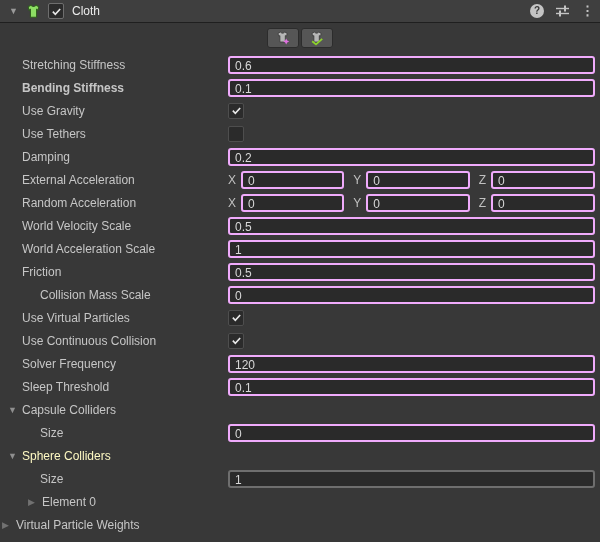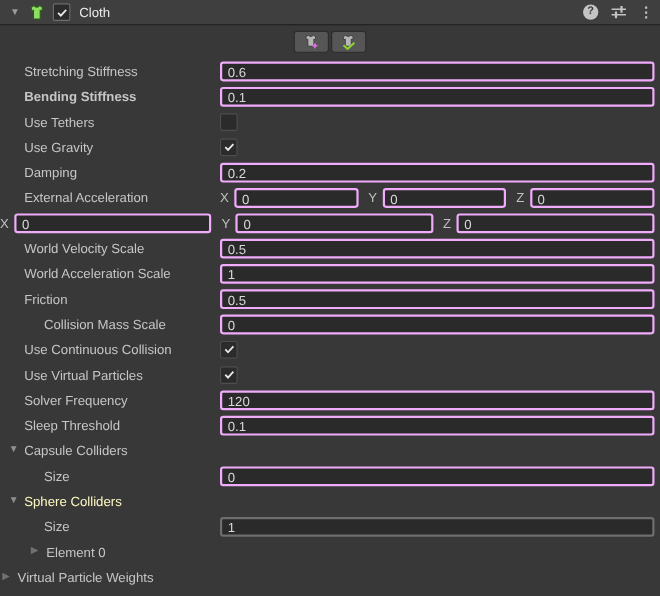--- a/index.html
+++ b/index.html
@@ -44,22 +44,22 @@
   .tb-btn {
     width: 32px; height: 20px;
     background: #565656; border: 1px solid #2c2c2c; border-radius: 3px;
     display: flex; align-items: center; justify-content: center;
     box-sizing: border-box;
   }
   
   .props { }
   .row { height: 23px; display: flex; align-items: center; }
   .label-col {
-    width: 200px; flex: none;
-    display: flex; align-items: flex-start;
+    width: 228px; flex: none;
+    display: flex; align-items: center;
     box-sizing: border-box; overflow: hidden;
   }
   .tri { width: 14px; flex: none; font-size: 9px; color: #8f8f8f; }
   .tri.closed { color: #717171; }
   .lbl { color: #c6c6c6; font-size: 12px; white-space: nowrap; }
   .lbl.blue { color: #fef9c3; }
   .value-col {
     flex: 1; display: flex; align-items: center;
     padding-right: 5px;
   }
@@ -138,40 +138,40 @@
     <div class="row">
       <div class="label-col" style="padding-left: 22px; font-weight: bold;">
         <span class="lbl">Bending Stiffness</span>
       </div>
       <div class="value-col">
         <div class="field">0.1</div>
       </div>
     </div>
     <div class="row">
       <div class="label-col" style="padding-left: 22px;">
-        <span class="lbl">Use Tethers</span>
-      </div>
-      <div class="value-col">
-        <div class="cb"></div>
-      </div>
-    </div>
-    <div class="row">
-      <div class="label-col" style="padding-left: 22px;">
         <span class="lbl">Use Gravity</span>
       </div>
       <div class="value-col">
         <div class="cb">
           <svg width="11" height="11" viewBox="0 0 12 12">
             <path d="M2 6.2 L4.7 9 L10 3.2" stroke="#e8e8e8" stroke-width="1.8" fill="none"></path>
           </svg>
         </div>
       </div>
     </div>
     <div class="row">
       <div class="label-col" style="padding-left: 22px;">
+        <span class="lbl">Use Tethers</span>
+      </div>
+      <div class="value-col">
+        <div class="cb"></div>
+      </div>
+    </div>
+    <div class="row">
+      <div class="label-col" style="padding-left: 22px;">
         <span class="lbl">Damping</span>
       </div>
       <div class="value-col">
         <div class="field">0.2</div>
       </div>
     </div>
     <div class="row">
       <div class="label-col" style="padding-left: 22px;">
         <span class="lbl">External Acceleration</span>
       </div>
@@ -184,20 +184,23 @@
           <span class="axis-lbl">Y</span>
           <div class="field">0</div>
         </div>
         <div class="axis-group">
           <span class="axis-lbl">Z</span>
           <div class="field">0</div>
         </div>
       </div>
     </div>
     <div class="row">
+      <div class="label-col" style="padding-left: 22px;">
+        <span class="lbl">Random Acceleration</span>
+      </div>
       <div class="value-col">
         <div class="axis-group">
           <span class="axis-lbl">X</span>
           <div class="field">0</div>
         </div>
         <div class="axis-group">
           <span class="axis-lbl">Y</span>
           <div class="field">0</div>
         </div>
         <div class="axis-group">
@@ -233,33 +236,33 @@
     <div class="row">
       <div class="label-col" style="padding-left: 40px;">
         <span class="lbl">Collision Mass Scale</span>
       </div>
       <div class="value-col">
         <div class="field">0</div>
       </div>
     </div>
     <div class="row">
       <div class="label-col" style="padding-left: 22px;">
-        <span class="lbl">Use Continuous Collision</span>
+        <span class="lbl">Use Virtual Particles</span>
       </div>
       <div class="value-col">
         <div class="cb">
           <svg width="11" height="11" viewBox="0 0 12 12">
             <path d="M2 6.2 L4.7 9 L10 3.2" stroke="#e8e8e8" stroke-width="1.8" fill="none"></path>
           </svg>
         </div>
       </div>
     </div>
     <div class="row">
       <div class="label-col" style="padding-left: 22px;">
-        <span class="lbl">Use Virtual Particles</span>
+        <span class="lbl">Use Continuous Collision</span>
       </div>
       <div class="value-col">
         <div class="cb">
           <svg width="11" height="11" viewBox="0 0 12 12">
             <path d="M2 6.2 L4.7 9 L10 3.2" stroke="#e8e8e8" stroke-width="1.8" fill="none"></path>
           </svg>
         </div>
       </div>
     </div>
     <div class="row">

